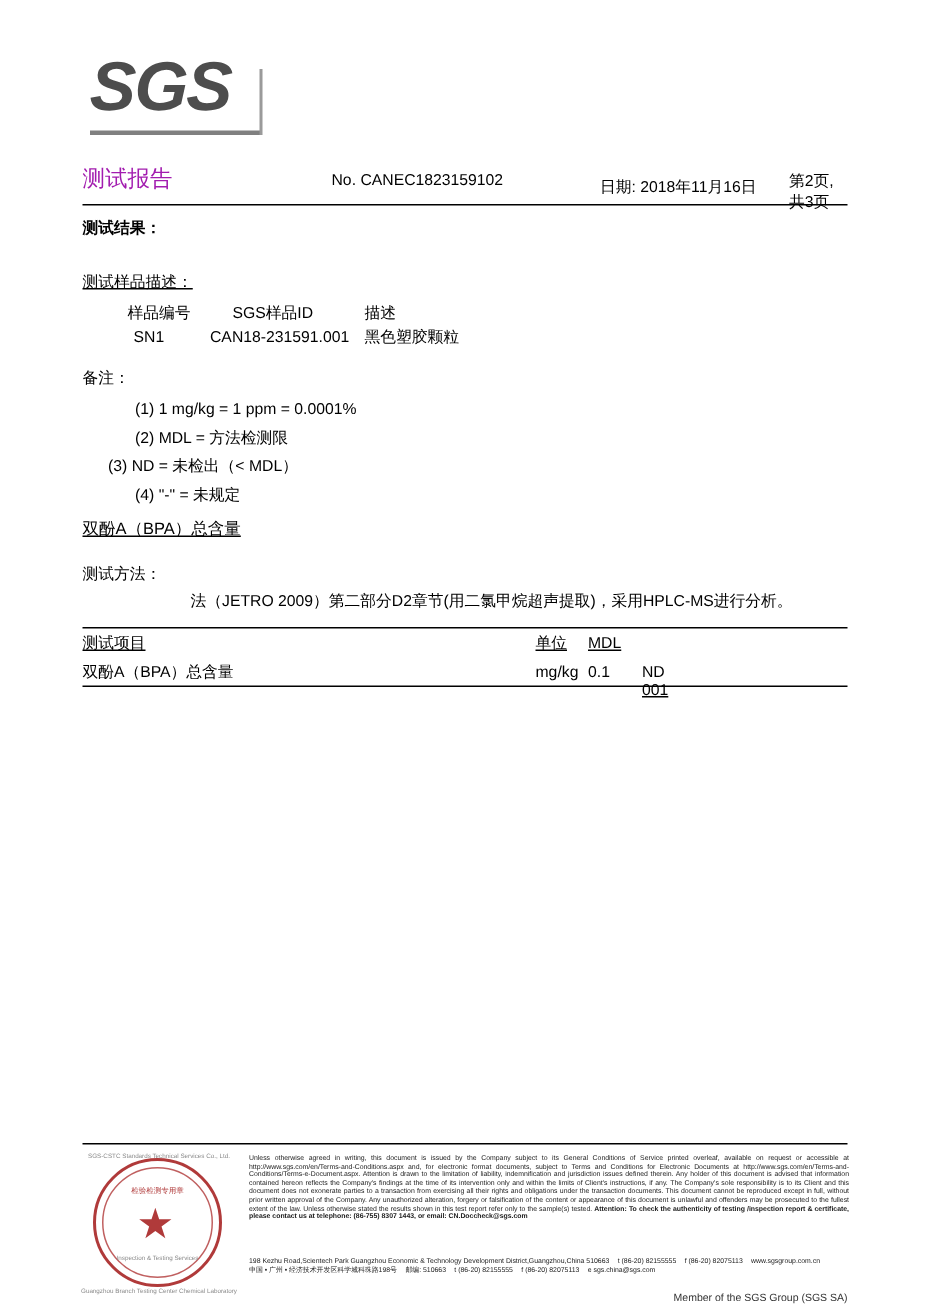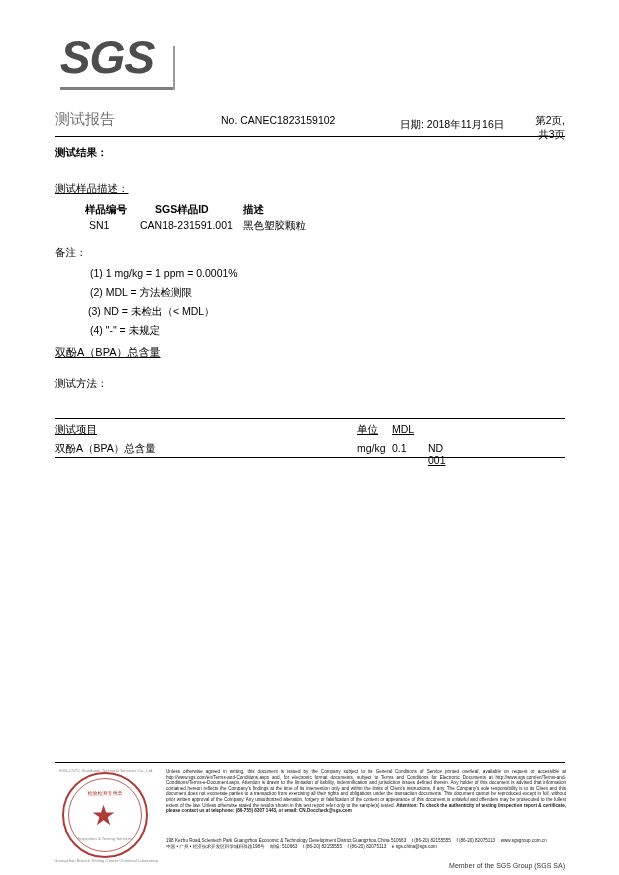--- a/index.html
+++ b/index.html
@@ -63,58 +63,57 @@
     top: 110px;
     width: 510px;
     height: 26px;
   }
   .doc-title {
     position: absolute;
     left: 0;
     top: 0;
     font-size: 15px;
     font-weight: normal;
-    color: #737373;
+    color: #a21caf;
   }
   .report-no {
     position: absolute;
     left: 166px;
     top: 4px;
     font-size: 10.5px;
   }
   .report-date {
     position: absolute;
     left: 345px;
     top: 8px;
     font-size: 10.5px;
   }
   .page-no {
     position: absolute;
     left: 471px;
     top: 4px;
     font-size: 10.5px;
-    text-align: right;
   }
   .rule-top {
     position: absolute;
     left: 55px;
     top: 136px;
     width: 510px;
     height: 1px;
     background: #000;
   }
   
   .t {
     position: absolute;
     font-size: 10.5px;
     line-height: 16px;
     white-space: nowrap;
   }
   .u { text-decoration: underline; }
-  .b { font-weight: bold; }
+  .b { font-weight: normal; }
   
   .section-head {
     position: absolute;
     left: 55px;
     top: 345px;
     font-size: 11px;
     font-weight: normal;
     text-decoration: underline;
   }
   
@@ -238,26 +237,27 @@
   <div class="t b" style="left:155px; top:201px;">SGS样品ID</div>
   <div class="t b" style="left:243px; top:201px;">描述</div>
 
   <div class="t" style="left:89px; top:217px;">SN1</div>
   <div class="t" style="left:140px; top:217px;">CAN18-231591.001</div>
   <div class="t" style="left:243px; top:217px;">黑色塑胶颗粒</div>
 
   <div class="t" style="left:55px; top:244px;">备注：</div>
   <div class="t" style="left:90px; top:265px;">(1) 1 mg/kg = 1 ppm = 0.0001%</div>
   <div class="t" style="left:90px; top:284px;">(2) MDL = 方法检测限</div>
-  <div class="t" style="left:88px; top:303px;">(3) ND = 未检出（&lt; MDL）</div>
+  <div class="t" style="left:72px; top:303px;">(3) ND = 未检出（&lt; MDL）</div>
   <div class="t" style="left:90px; top:322px;">(4) "-" = 未规定</div>
 
   <div class="section-head">双酚A（BPA）总含量</div>
 
   <div class="t" style="left:55px; top:375px;">测试方法：</div>
+  <div class="t" style="left:127px; top:393px;">法（JETRO 2009）第二部分D2章节(用二氯甲烷超声提取)，采用HPLC-MS进行分析。</div>
 
   <div class="rule" style="left:55px; top:418px; width:510px;"></div>
   <div class="t u" style="left:55px; top:421px;">测试项目</div>
   <div class="t u" style="left:357px; top:421px;">单位</div>
   <div class="t u" style="left:392px; top:421px;">MDL</div>
   <div class="t u" style="left:428px; top:421px;margin-top:31px;">001</div>
 
   <div class="t" style="left:55px; top:440px;">双酚A（BPA）总含量</div>
   <div class="t" style="left:357px; top:440px;">mg/kg</div>
   <div class="t" style="left:392px; top:440px;">0.1</div>

